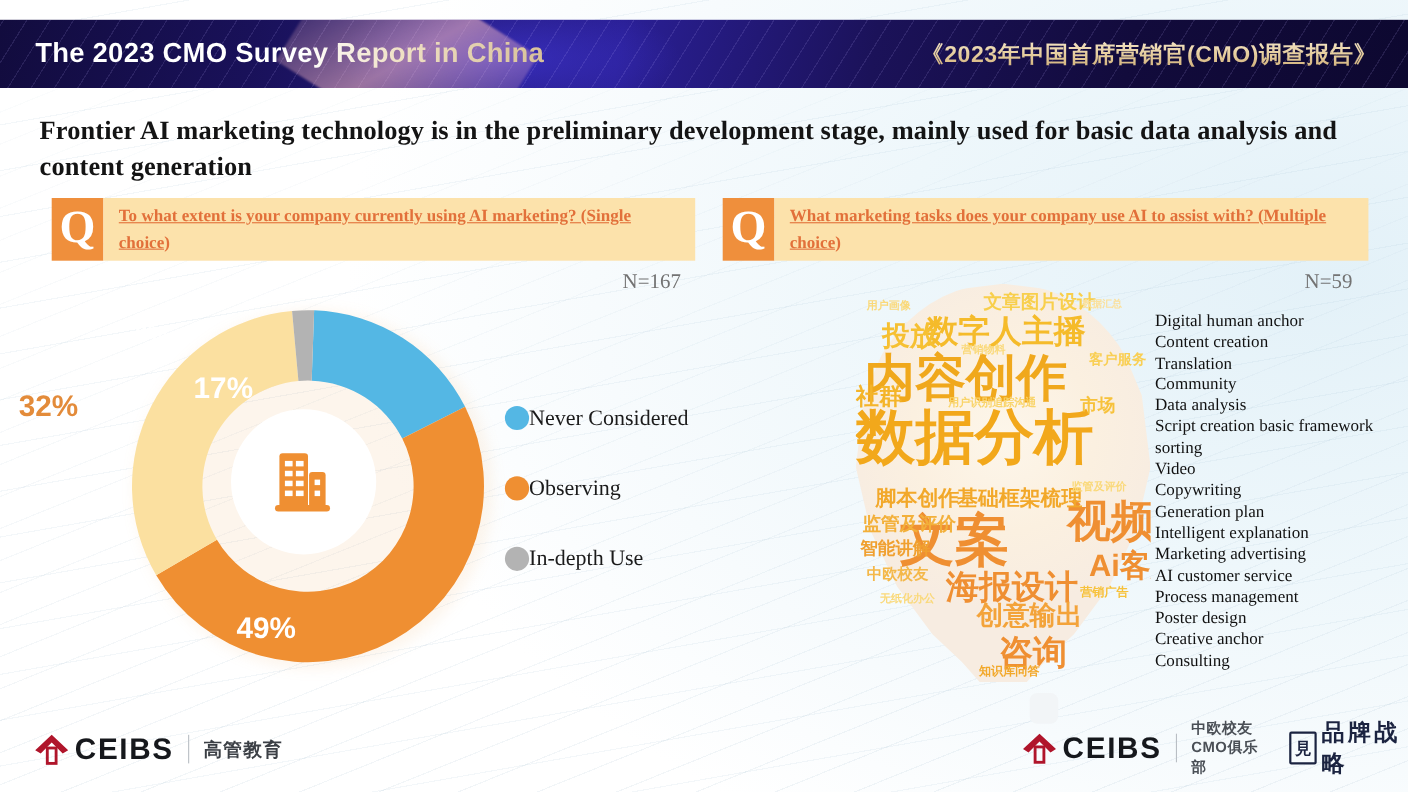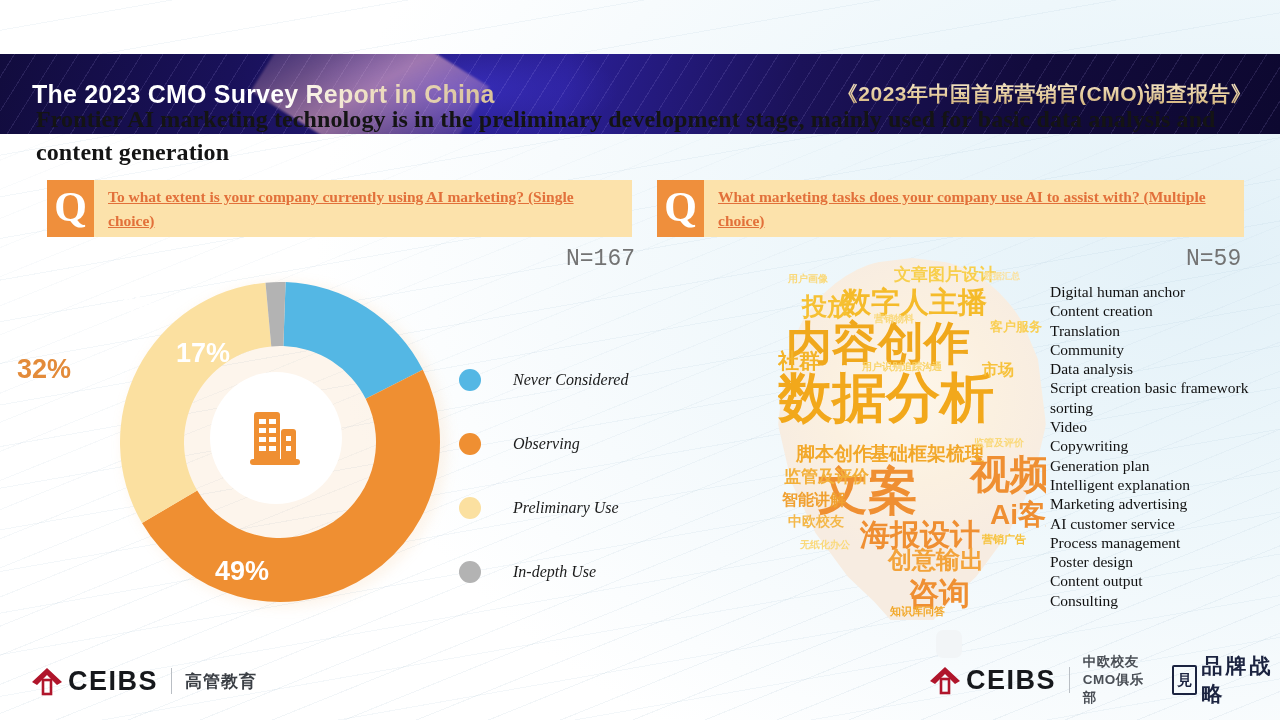--- a/index.html
+++ b/index.html
@@ -31,25 +31,24 @@
     background:repeating-linear-gradient(-10deg,
         rgba(160,190,210,0.00) 0px,
         rgba(160,190,210,0.00) 40px,
         rgba(160,190,210,0.12) 40px,
         rgba(160,190,210,0.12) 41px);
     pointer-events:none;
   }
 
   
   .header{
-    position:absolute;left:0;top:18px;width:1280px;height:80px;
+    position:absolute;left:0;top:18px;width:1280px;height:62px;
     background:
       linear-gradient(100deg,#120c3e 0%, #191159 18%, #241a7e 34%, #2a1f95 44%, #1b1259 62%, #120b3c 80%, #0d0830 100%);
     overflow:hidden;
-    margin-top:36px;
   }
   .header .streaks{
     position:absolute;inset:0;
     background:repeating-linear-gradient(-58deg,
       rgba(255,255,255,0.00) 0px,
       rgba(255,255,255,0.00) 17px,
       rgba(190,175,255,0.13) 17px,
       rgba(190,175,255,0.13) 18px);
   }
   .header .streak-bright{
@@ -97,22 +96,22 @@
     font-family:"Liberation Serif", serif;line-height:1;
     padding-bottom:3px;box-sizing:border-box;
   }
   .qtext{
     flex:1;background:#fce2ab;
     color:#e2703a;font-weight:700;font-size:15.5px;line-height:1.52;
     display:flex;align-items:center;
     padding:0 14px;box-sizing:border-box;text-decoration:underline;
   }
   .nlabel{
-    position:absolute;font-family:Liberation Mono, monospace;
-    font-size:23px;color:#737373;
+    position:absolute;font-family:Liberation Serif, serif;
+    font-size:19px;color:#737373;
   }
   .n1{left:566px;top:246px;}
   .n2{left:1186px;top:246px;}
 
   
   .donut-zone{position:absolute;left:100px;top:268px;width:360px;height:352px;}
   .donut-shadow{
     position:absolute;left:22px;top:14px;width:326px;height:326px;border-radius:50%;
     background:rgba(238,160,70,.10);filter:blur(6px);
   }
@@ -126,21 +125,21 @@
   }
   .pct-17{left:176px;top:338px;font-size:27px;color:#ffffff;}
   .pct-2 {left:123px;top:293px;font-size:20px;color:#ffffff;}
   .pct-32{left:17px;top:354px;font-size:27px;color:#e38b3a;}
   .pct-49{left:215px;top:556px;font-size:27px;color:#ffffff;}
 
   
   .legend{position:absolute;left:459px;top:348px;width:250px;}
   .legend-row{display:flex;align-items:center;height:64px;}
   .legend-dot{width:22px;height:22px;border-radius:50%;flex:0 0 22px;}
-  .legend-label{margin-left:32px;font-size:16px;color:#1b1b1b;font-style:italic;}
+  .legend-label{font-size:20px;color:#1b1b1b;}
 
   
   .cloud-clip{
     position:absolute;left:778px;top:258px;width:268px;height:362px;overflow:hidden;
   }
   .cloud-shape{
     position:absolute;left:0px;top:0px;width:268px;height:362px;
     background:radial-gradient(ellipse 150px 160px at 50% 38%, #fdf6ea 0%, #fbf0e0 55%, #f7ece1 100%);
     border-radius:48% 48% 30% 30% / 42% 42% 58% 58%;
     -webkit-clip-path:polygon(50% 0%,72% 2%,88% 12%,97% 28%,100% 46%,95% 62%,86% 76%,74% 88%,64% 95%,58% 100%,42% 100%,36% 95%,26% 88%,14% 76%,5% 62%,0% 46%,3% 28%,12% 12%,28% 2%);
@@ -248,24 +247,20 @@
   <div class="pct pct-2">2%</div>
 
   <div class="legend" id="legend">
       <div class="legend-row">
         <div class="legend-dot" style="background: rgb(84, 183, 228);"></div>
         <div class="legend-label">Never Considered</div>
       </div>
       <div class="legend-row">
         <div class="legend-dot" style="background: rgb(239, 143, 50);"></div>
         <div class="legend-label">Observing</div>
-      </div>
-      <div class="legend-row">
-        <div class="legend-dot" style="background: rgb(251, 224, 160);"></div>
-        <div class="legend-label">Preliminary Use</div>
       </div>
       <div class="legend-row">
         <div class="legend-dot" style="background: rgb(179, 179, 179);"></div>
         <div class="legend-label">In-depth Use</div>
       </div>
     </div>
 
   <div class="cloud-clip">
     <div class="cloud-shape"></div>
     <div id="cloud-words" style="position:absolute;inset:0;">
@@ -308,21 +303,21 @@
       <div>Script creation basic framework</div>
       <div>sorting</div>
       <div>Video</div>
       <div>Copywriting</div>
       <div>Generation plan</div>
       <div>Intelligent explanation</div>
       <div>Marketing advertising</div>
       <div>AI customer service</div>
       <div>Process management</div>
       <div>Poster design</div>
-      <div>Content output</div>
+      <div>Creative anchor</div>
       <div>Consulting</div>
     </div>
 
   <div class="foot-left">
     <div class="ceibs-mark">
       <svg width="34" height="30" viewBox="0 0 34 30">
         <path d="M17 2 L32 16 L27 19 L17 9 L7 19 L2 16 Z" fill="#b0152b"></path>
         <rect x="13" y="14" width="8" height="14" fill="none" stroke="#b0152b" stroke-width="2.6"></rect>
       </svg>
     </div>

